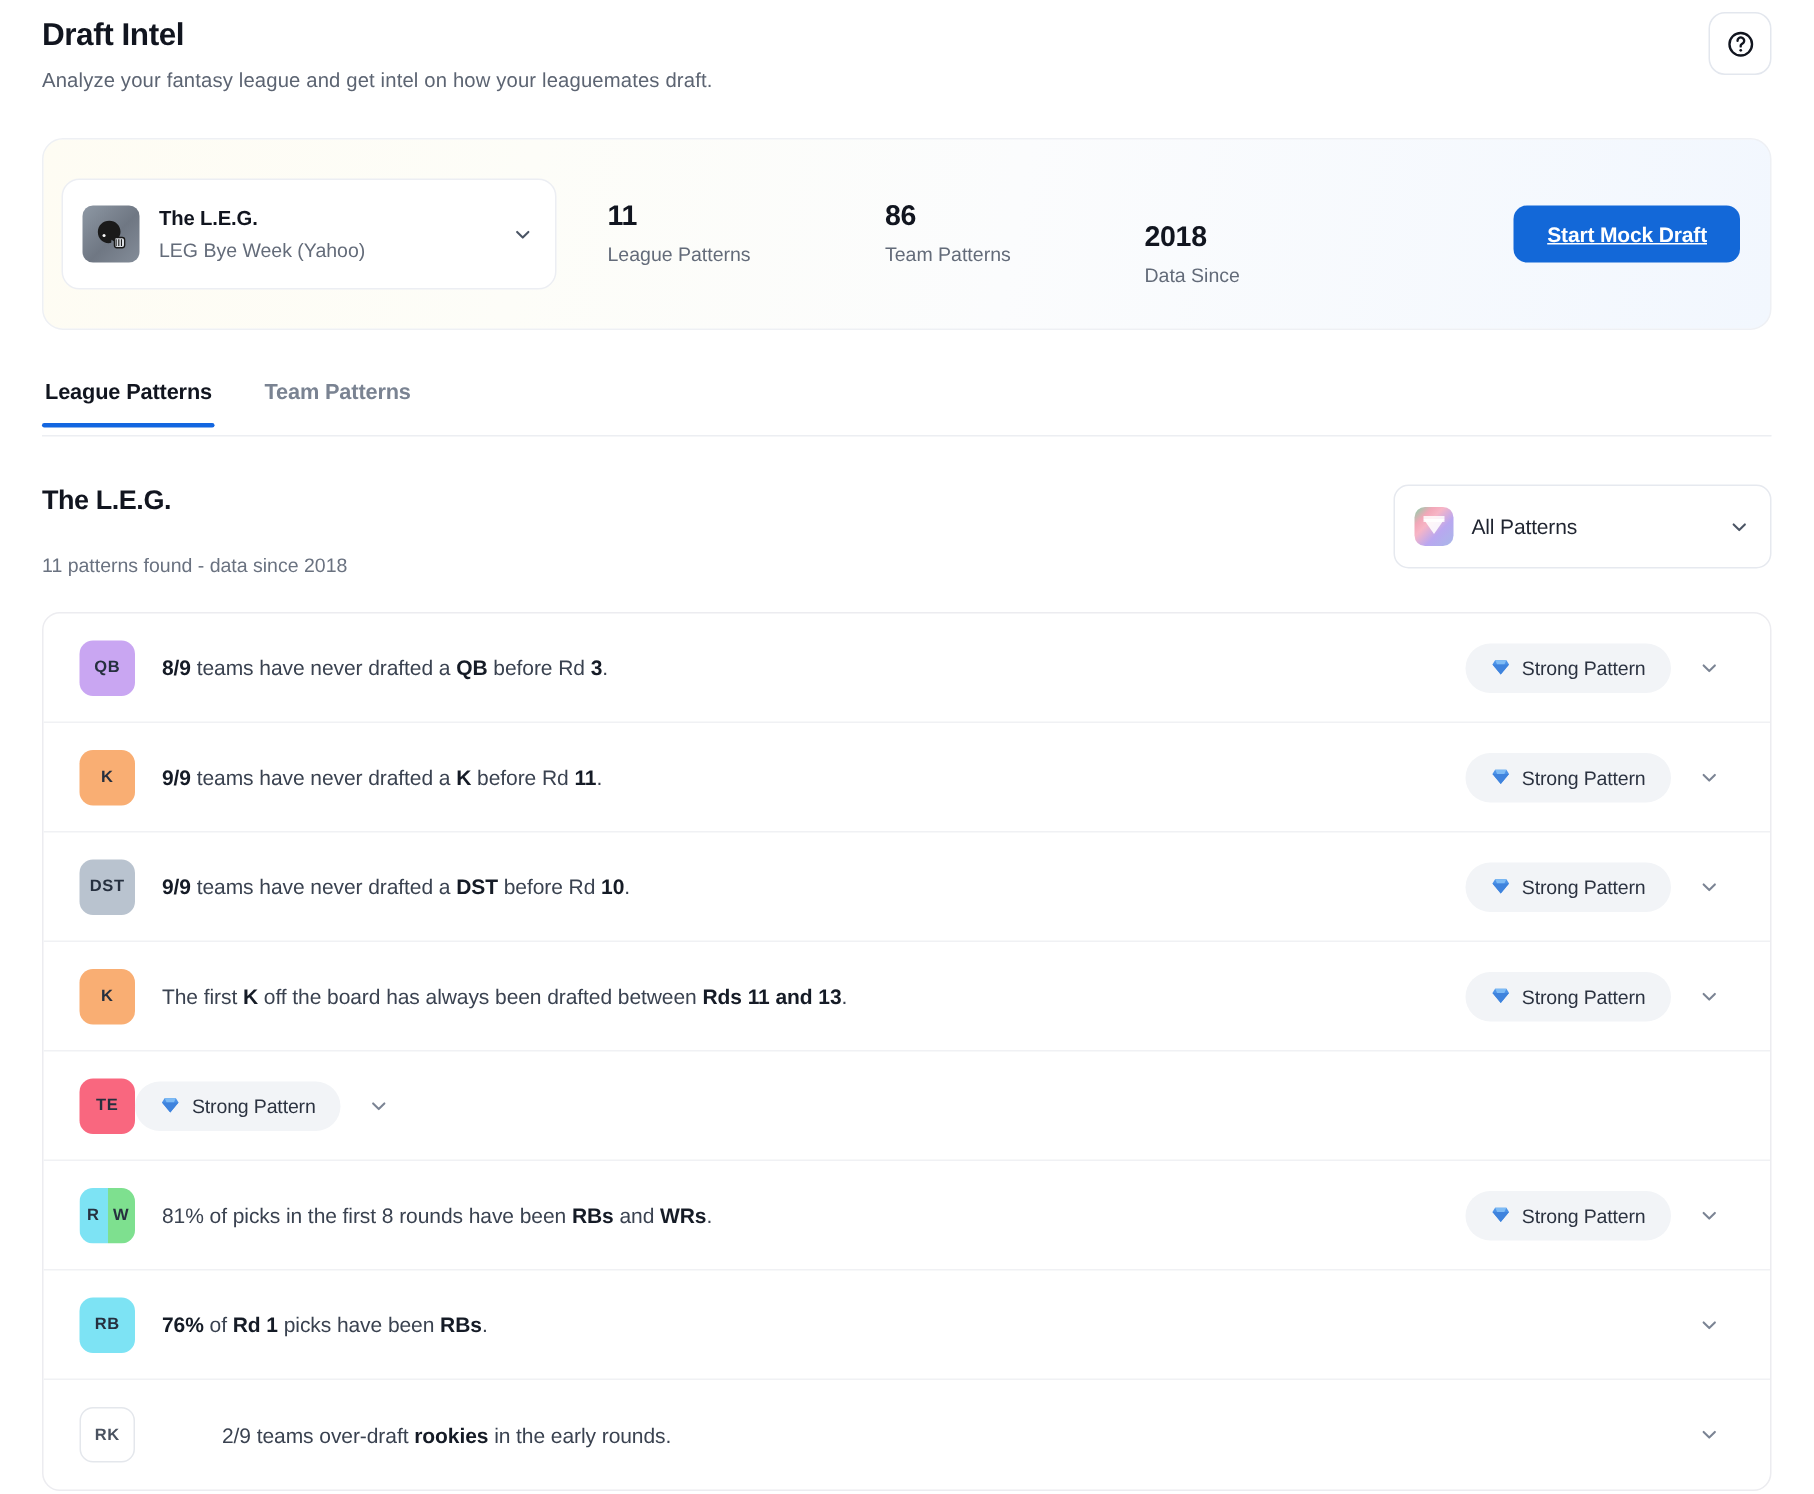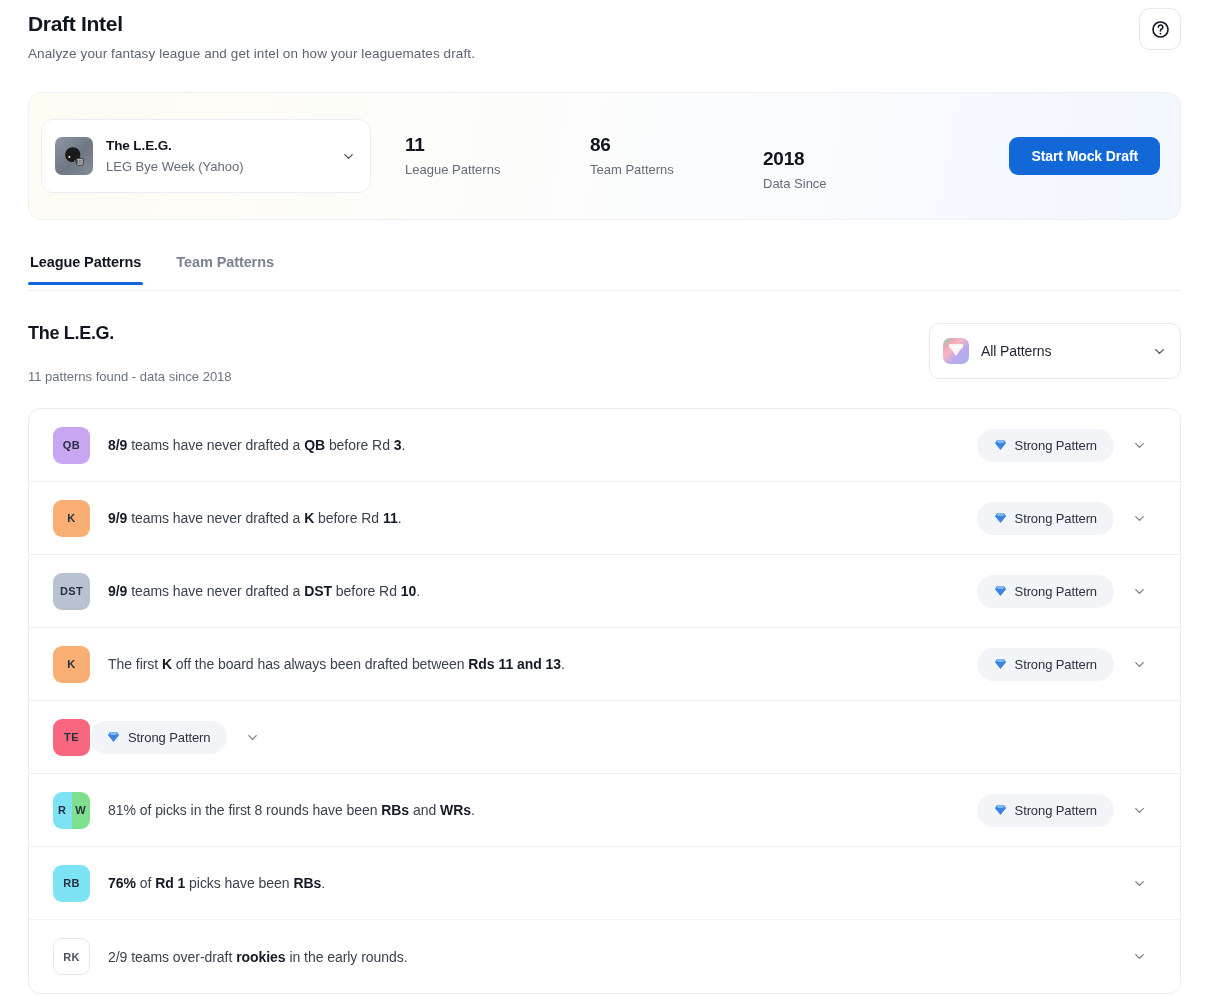--- a/index.html
+++ b/index.html
@@ -75,20 +75,21 @@
   .stat-2 { width: 173px; }
   .stat-3 { width: 175px; margin-top: 28px; }
 
   .mock-draft-btn {
     margin-left: auto;
     background: #1368d8; color: #ffffff;
     font-size: 14px; font-weight: 700; letter-spacing: -0.1px;
     border: none; border-radius: 9px;
     height: 38px; padding: 0 22px; cursor: pointer;
     font-family: "Liberation Sans", sans-serif;
+    text-decoration: underline;
   }
 
   
   .tabs {
     margin-top: 25px; height: 46px;
     border-bottom: 1px solid #eceef2;
     display: flex; align-items: flex-start; gap: 31px;
   }
   .tab {
     font-size: 14.5px; font-weight: 700; color: #7a8392;
@@ -149,21 +150,21 @@
     border-radius: 12px;
     background: #fff;
     overflow: hidden;
   }
   .pattern-row {
     height: 73px; display: flex; align-items: center;
     padding: 0 22px 0 24px;
     border-bottom: 1px solid #f0f1f4;
     cursor: pointer;
   }
-  .pattern-row:last-child { border-bottom: none; }
+  .pattern-row:last-child { border-bottom: none; gap: 40px; }
 
   .pos-badge {
     width: 37px; height: 37px; border-radius: 9px; flex: none;
     display: flex; align-items: center; justify-content: center;
     font-size: 11px; font-weight: 700; letter-spacing: 0.4px;
     color: #26303f; overflow: hidden;
   }
   .pos-badge.split { display: flex; padding: 0; }
   .pos-badge.split > span {
     flex: 1 1 50%; display: flex; align-items: center; justify-content: center;

